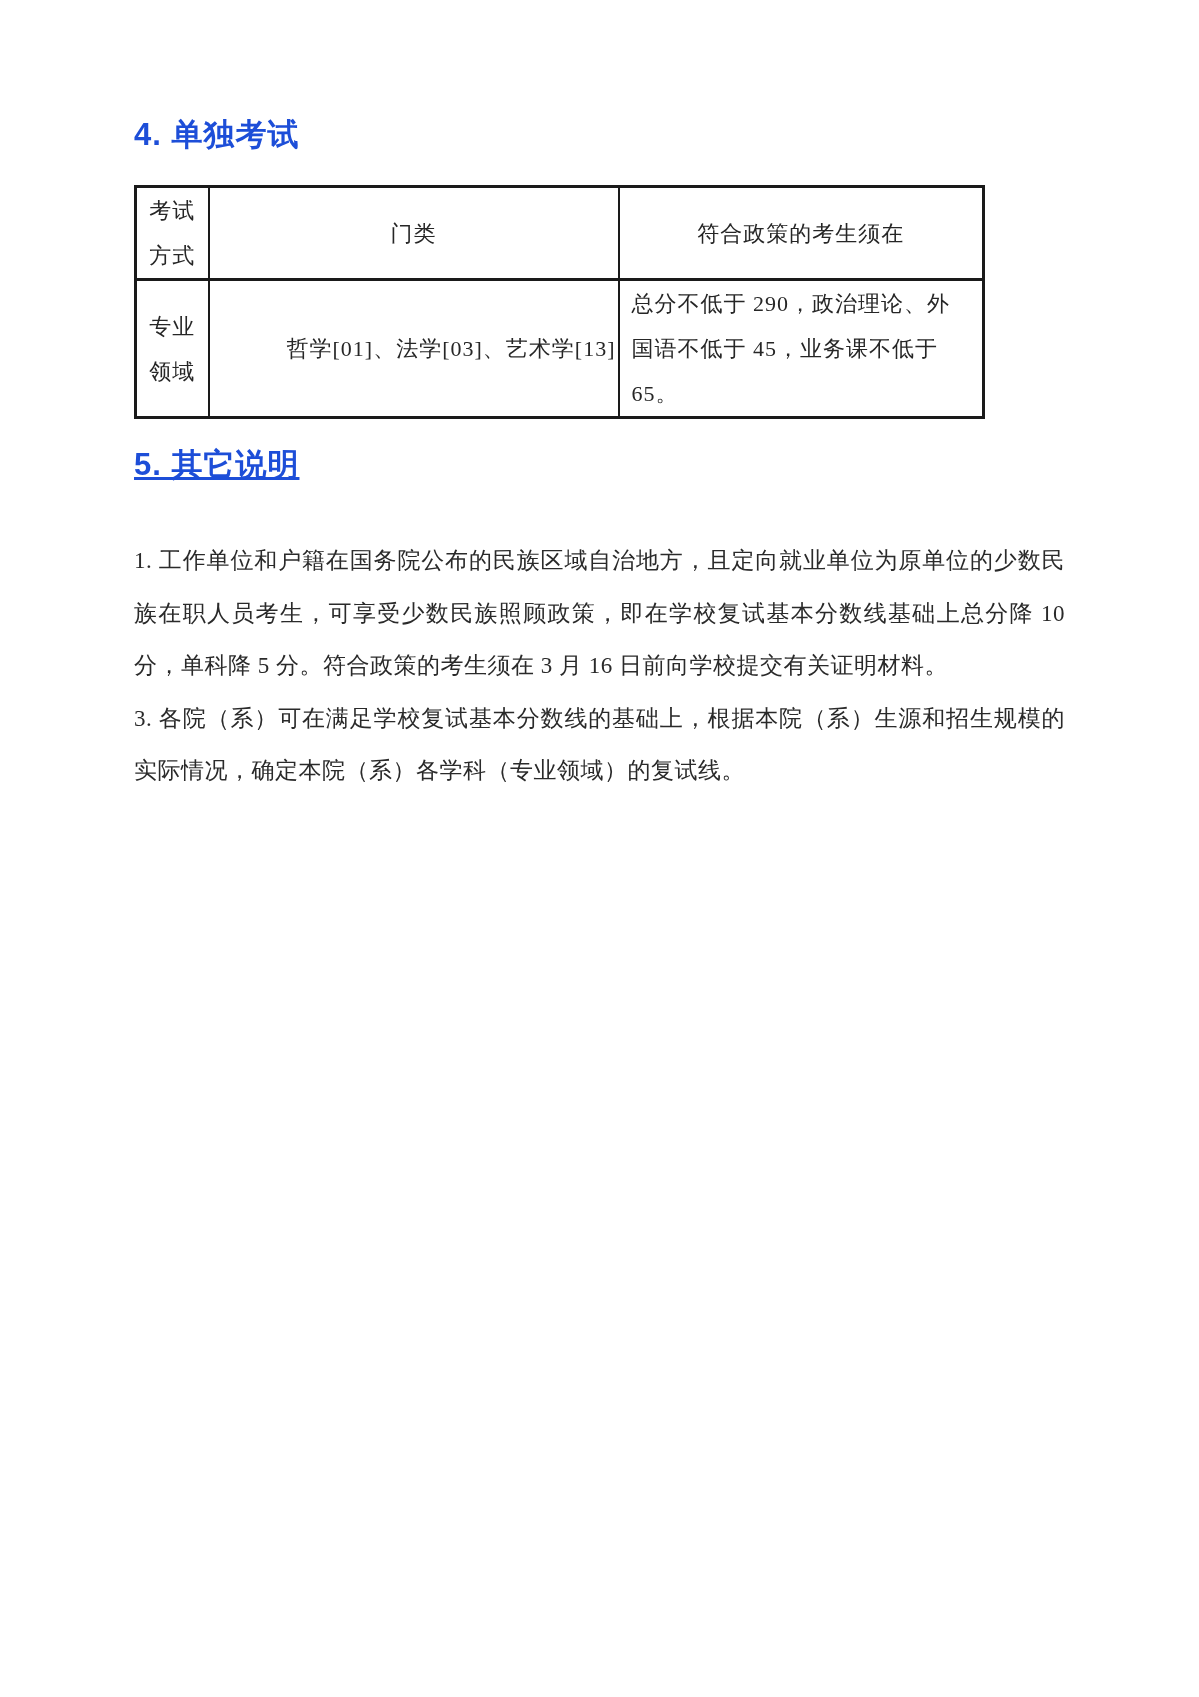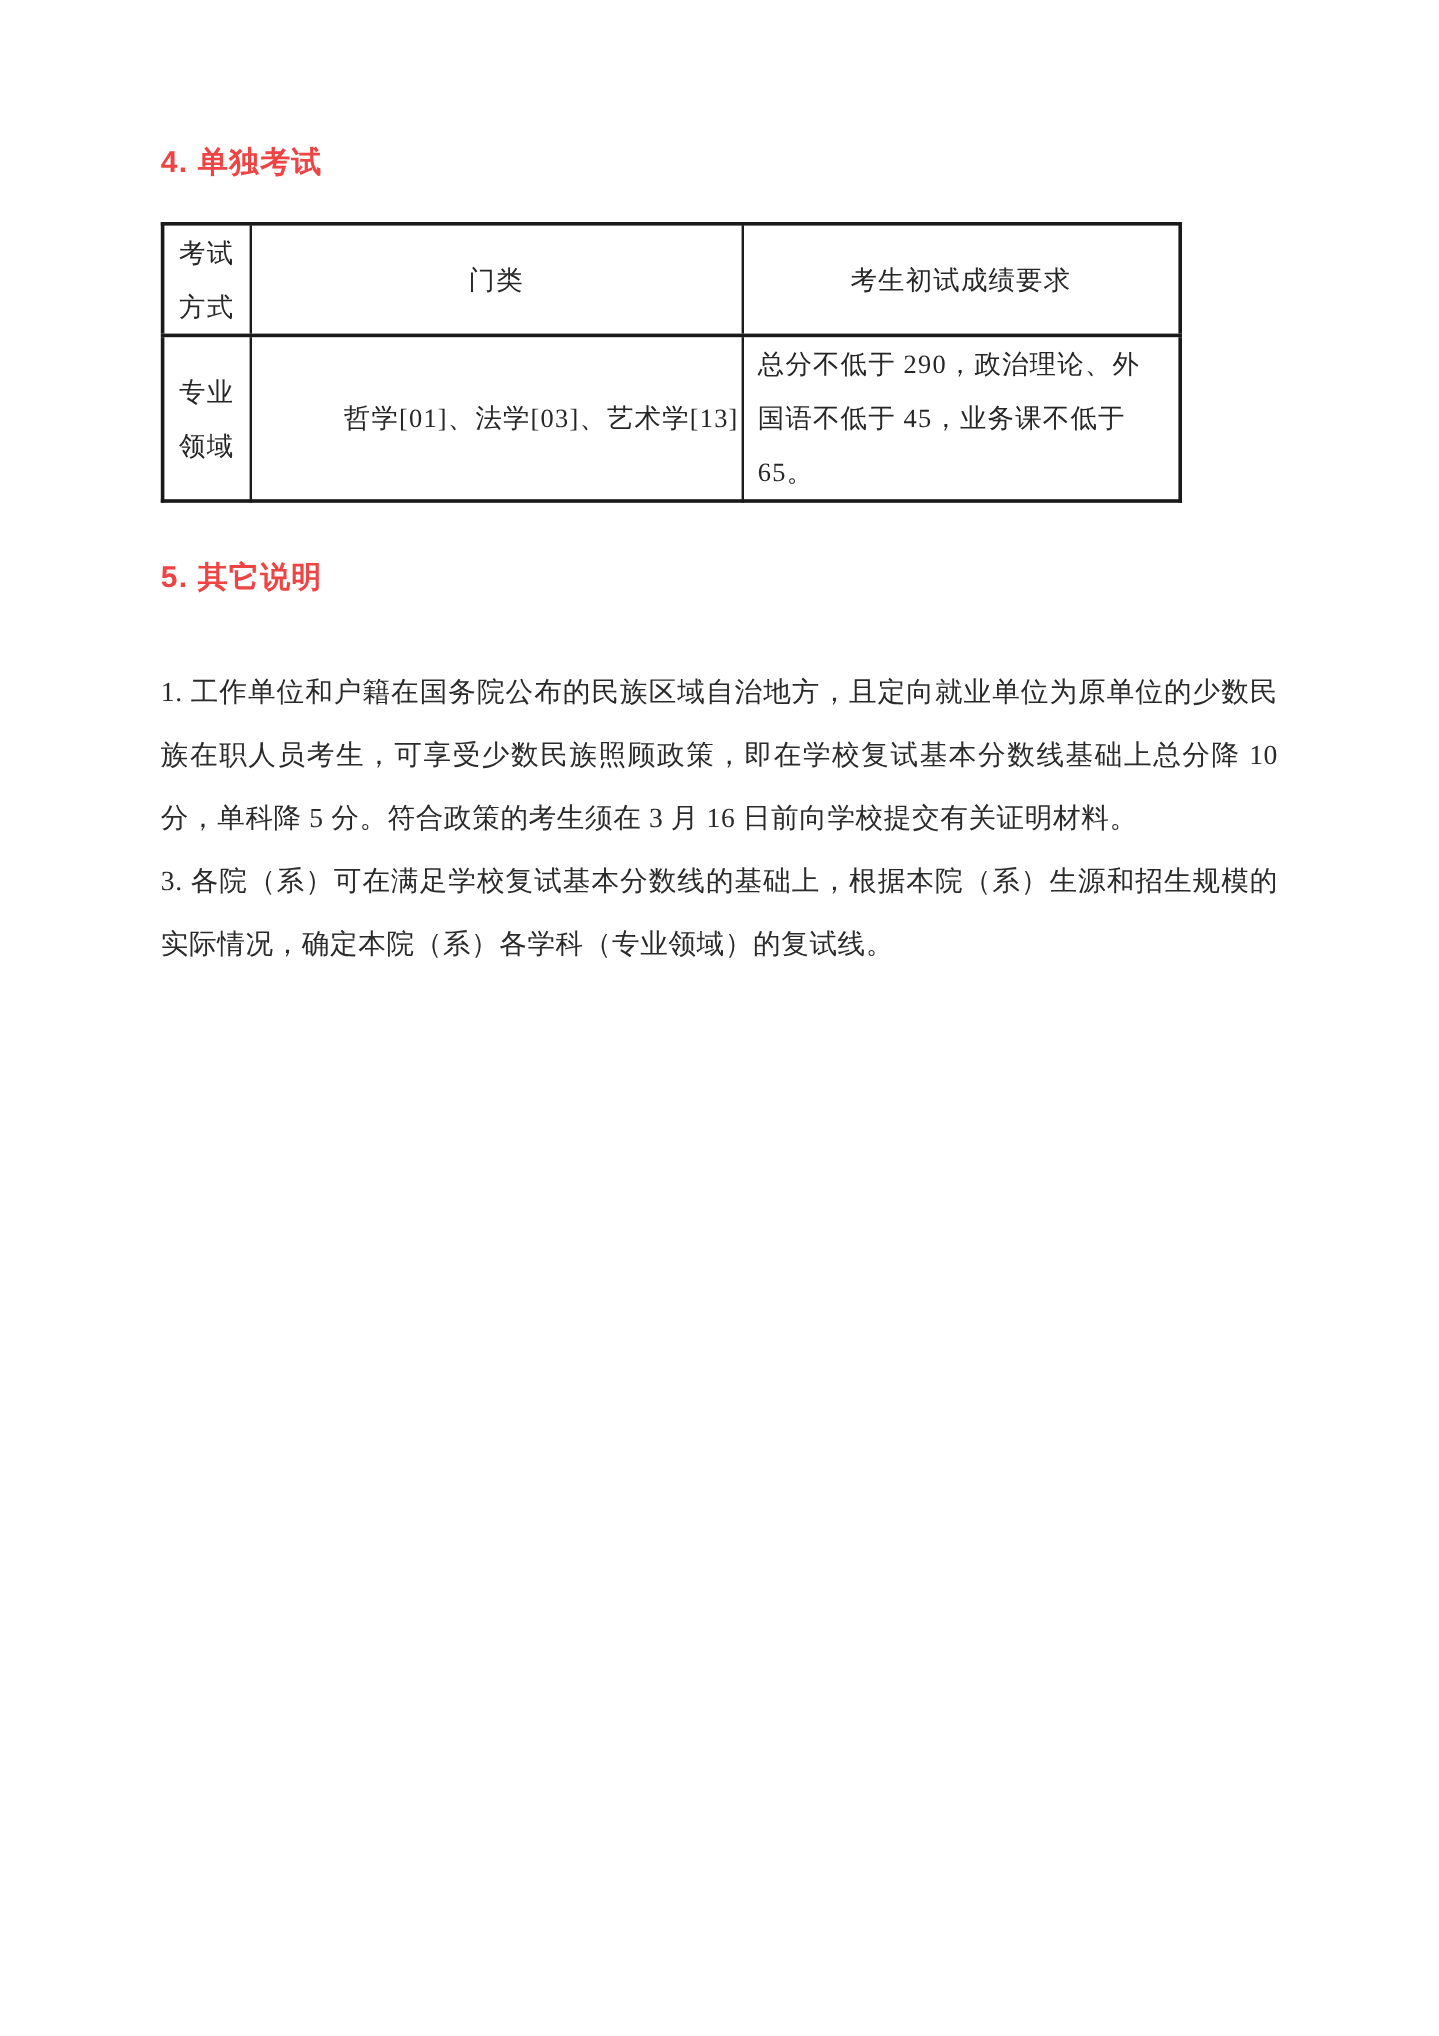--- a/index.html
+++ b/index.html
@@ -18,28 +18,28 @@
   }
   .content {
     position: absolute;
     left: 134px;
     top: 0;
     width: 931px;
   }
   .section-heading {
     font-family: "Liberation Sans", sans-serif;
     font-weight: bold;
-    font-size: 25px;
+    font-size: 31px;
     line-height: 36px;
-    color: #ef4444;
+    color: #1d4ed8;
     margin: 0;
     letter-spacing: 1px;
   }
   .heading-4 { margin-top: 117px; }
-  .heading-5 { margin-top: 44px; }
+  .heading-5 { margin-top: 28px; text-decoration: underline; }
 
   table.exam-table {
     border-collapse: collapse;
     margin-top: 32px;
     width: 848px;
     table-layout: fixed;
   }
   table.exam-table, table.exam-table th, table.exam-table td {
     border: 2px solid #1a1a1a;
   }
@@ -85,21 +85,21 @@
     <table class="exam-table">
       <colgroup>
         <col class="col-method">
         <col class="col-category">
         <col class="col-score">
       </colgroup>
       <tbody>
           <tr class="header-row">
         <th class="cell-center">考试方式</th>
         <th class="cell-center">门类</th>
-        <th class="cell-center">考生初试成绩要求</th>
+        <th class="cell-center">符合政策的考生须在</th>
       </tr>
       <tr class="body-row">
         <td class="cell-center">专业领域</td>
         <td class="cell-left-tight">哲学[01]、法学[03]、艺术学[13]</td>
         <td class="cell-left">总分不低于 290，政治理论、外国语不低于 45，业务课不低于 65。</td>
       </tr>
     </tbody>
       </table>
 
     <h2 class="section-heading heading-5">5. 其它说明</h2>

